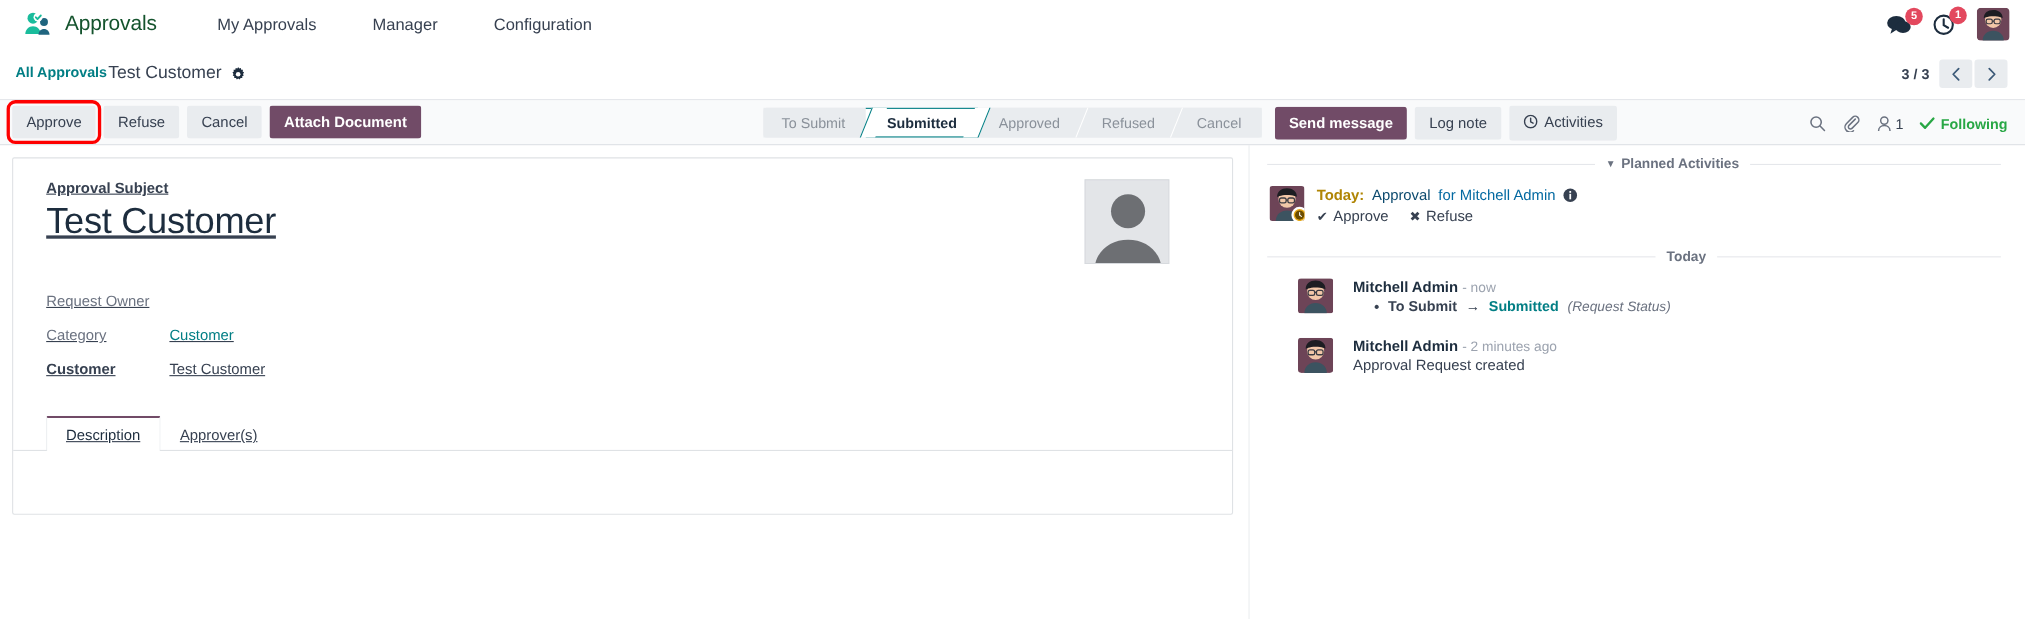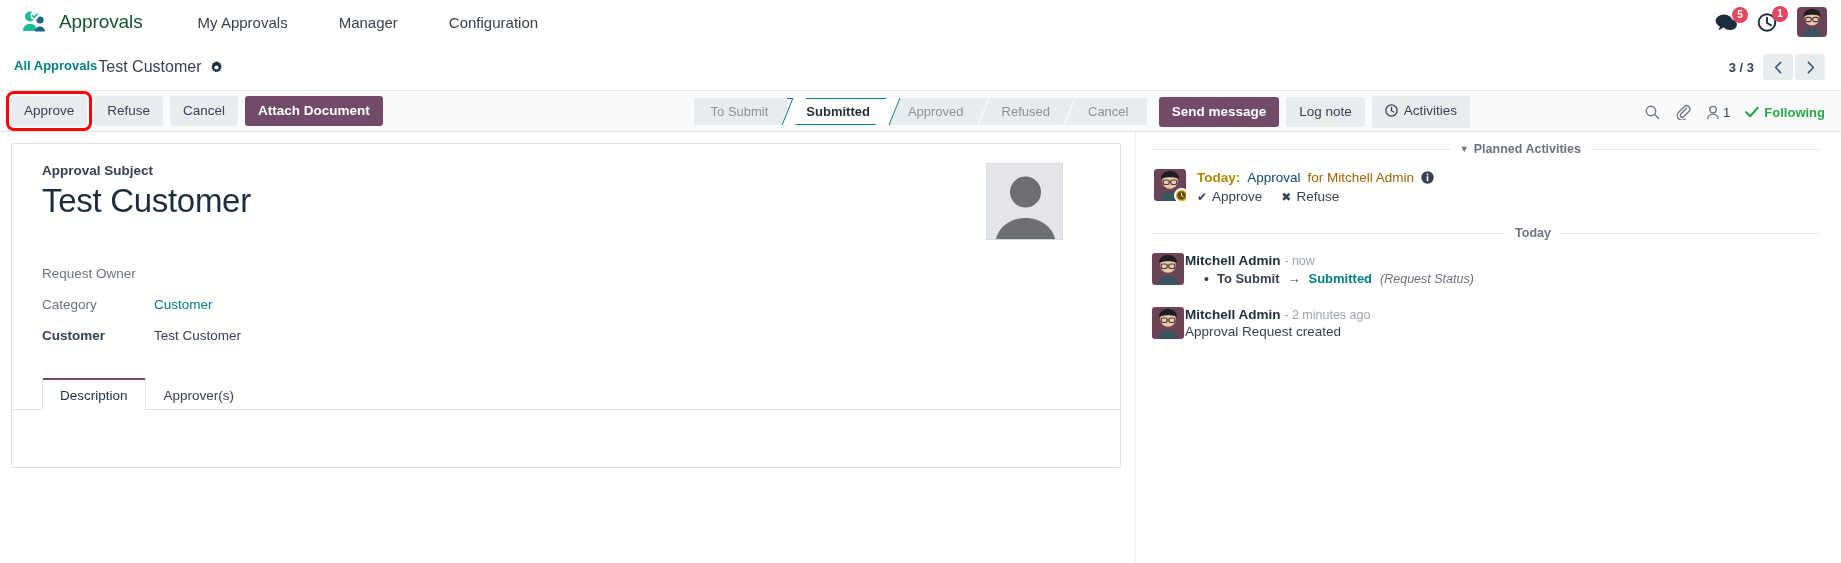--- a/index.html
+++ b/index.html
@@ -155,21 +155,21 @@
     display: flex; align-items: center; gap: 3px;
     font-size: 13px; color: #374151; cursor: pointer;
   }
   .following {
     display: flex; align-items: center; gap: 5px;
     font-size: 13px; color: #28a745; font-weight: bold; cursor: pointer;
   }
 
   
   .main { display: flex; height: 431px; background: #ffffff; }
-  .form-pane { width: 1135px; padding: 11px 14px 12px 11px; }
+  .form-pane { width: 1135px; padding: 11px 14px 12px 11px; text-decoration: underline; }
   .form-sheet {
     border: 1px solid #dfe2e5; border-radius: 2px;
     background: #ffffff; height: 325px; padding: 17px 20px 0 30px;
     position: relative;
   }
   .sheet-head { display: flex; justify-content: space-between; }
   .title-col { padding-top: 2px; }
   .lbl-subject { font-size: 13.5px; font-weight: bold; color: #374151; }
   .big-title {
     font-size: 33px; color: #1d2d3e; font-weight: normal;
@@ -227,31 +227,31 @@
     background: #e6a817; border: 2px solid #ffffff;
     display: flex; align-items: center; justify-content: center;
   }
   .act-lines { padding-top: 1px; }
   .act-line1 {
     font-size: 13.5px; color: #374151;
     display: flex; align-items: center; gap: 7px;
   }
   .act-today { color: #b08504; font-weight: bold; }
   .act-type { font-weight: normal; color: #0c4a6e; }
-  .act-for { color: #a16207; }
+  .act-for { color: #0369a1; }
   .info-ico { cursor: pointer; display: flex; }
   .act-line2 { display: flex; gap: 19px; margin-top: 4px; }
   .act-act {
     font-size: 13.5px; color: #374151; cursor: pointer;
     display: flex; align-items: center; gap: 5px;
   }
   .act-act .mk { color: #374151; font-size: 12px; }
 
   .msg-list { margin-top: 22px; }
-  .msg { display: flex; gap: 1px; margin-bottom: 21px; }
+  .msg { display: flex; gap: 18px; margin-bottom: 21px; margin-left: 28px; }
   .msg-body { padding-top: 0; }
   .msg-head { font-size: 13.5px; }
   .msg-author { font-weight: bold; color: #1d2d3e; }
   .msg-time { color: #9ca3af; font-size: 12.5px; }
   .msg-track { display: flex; align-items: center; gap: 8px; margin-top: 3px; padding-left: 19px; }
   .tr-dot { font-size: 14px; color: #374151; line-height: 1; }
   .tr-from { font-size: 13px; color: #374151; font-weight: bold; }
   .tr-arrow { font-size: 13px; color: #374151; }
   .tr-to { font-size: 13px; color: #017e84; font-weight: bold; }
   .tr-field { font-size: 12.5px; color: #6b7280; font-style: italic; }

